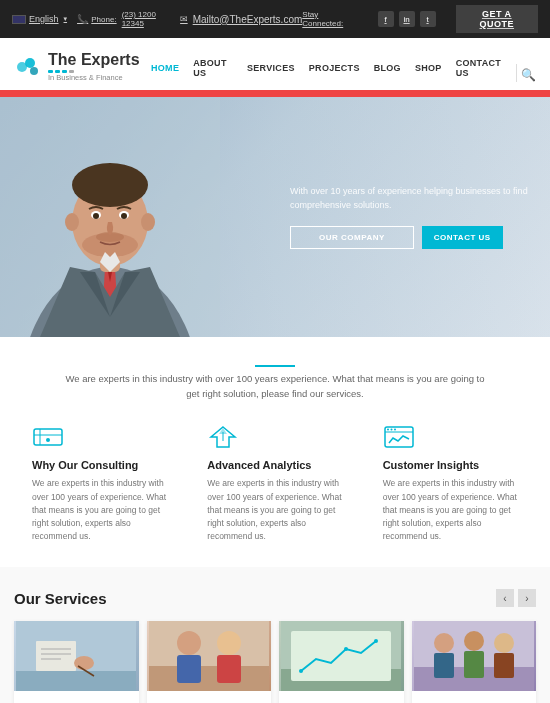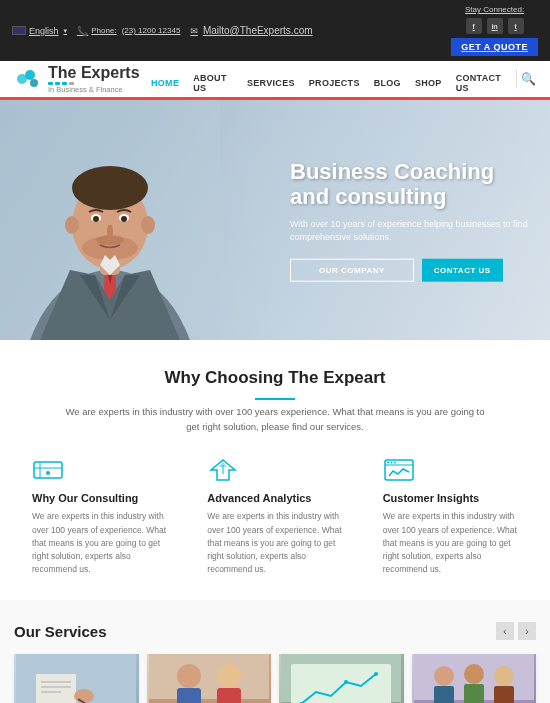--- a/index.html
+++ b/index.html
@@ -1,29 +1,29 @@
 <!DOCTYPE html>
 <html><head>
   <meta charset="utf-8">
   <style>
     * { margin: 0; padding: 0; box-sizing: border-box; }
     body { font-family: 'Arial', sans-serif; width: 550px; overflow-x: hidden; font-size: 12px; color: #333; }
 
     
     .top-bar { background: #222; color: #ccc; display: flex; align-items: center; justify-content: space-between; padding: 5px 12px; font-size: 9px; text-decoration: underline; }
     .top-bar-left { display: flex; align-items: center; gap: 10px; }
-    .top-bar-right { display: flex; align-items: center; gap: 4px; flex-direction: column; }
+    .top-bar-right { display: flex; align-items: center; gap: 20px; }
     .top-bar .lang { display: flex; align-items: center; gap: 3px; }
     .flag { width: 14px; height: 9px; background: #336; display: inline-block; border: 1px solid #555; }
     .top-bar-social { display: flex; gap: 5px; align-items: center; }
     .social-icon { width: 16px; height: 16px; background: #444; border-radius: 2px; display: flex; align-items: center; justify-content: center; color: #fff; font-size: 8px; }
-    .get-quote-btn { background: #1d4ed8; color: #fff; padding: 4px 10px; font-size: 9px; font-weight: bold; border: none; cursor: pointer; text-transform: uppercase; letter-spacing: 0.5px; }
-
-    
-    .header { background: #fff; display: flex; align-items: center; padding: 0 14px; border-bottom: 3px solid #ef4444; }
+    .get-quote-btn { background: #404040; color: #fff; padding: 4px 10px; font-size: 9px; font-weight: bold; border: none; cursor: pointer; text-transform: uppercase; letter-spacing: 0.5px; }
+
+    
+    .header { background: #fff; display: flex; align-items: flex-end; padding: 8px 14px; border-bottom: 7px solid #ef4444; }
     .logo { display: flex; align-items: center; gap: 6px; min-width: 130px; }
     .logo-icon { width: 28px; height: 28px; }
     .logo-text { display: flex; flex-direction: column; }
     .logo-title { font-size: 16px; font-weight: bold; color: #333; line-height: 1.1; }
     .logo-dots { display: flex; gap: 2px; margin-top: 1px; }
     .logo-dot { width: 5px; height: 3px; border-radius: 1px; }
     .logo-sub { font-size: 7.5px; color: #888; }
     nav { display: flex; align-items: center; gap: 0; flex: 1; justify-content: center; margin-top: 8px; }
     nav a { font-size: 9px; color: #333; text-decoration: none; padding: 4px 7px; font-weight: 600; letter-spacing: 0.3px; text-transform: uppercase; }
     .nav-divider { width: 1px; height: 18px; background: #ddd; margin: 0 4px; }
@@ -181,31 +181,29 @@
       <path d="M40,240 L70,170 L95,175 L110,200 L125,175 L150,170 L180,240 Z" fill="#5a6a72"></path>
 
       <path d="M95,175 L110,220 L80,175 Z" fill="#4a5a62"></path>
       <path d="M125,175 L110,220 L140,175 Z" fill="#4a5a62"></path>
 
       <path d="M100,165 L110,175 L120,165 L115,155 L110,160 L105,155 Z" fill="#e8e8e8"></path>
     </svg>
   </div>
 
   <div class="hero-content">
-    <h1 class="hero-title">Business Coaching and consulting</h1>
     <p class="hero-subtitle">With over 10 years of experience helping businesses to find comprehensive solutions.</p>
     <div class="hero-btns">
       <button class="btn-outline">OUR COMPANY</button>
       <button class="btn-solid">CONTACT US</button>
     </div>
   </div>
 </div>
 
 <div class="why-section">
-  <h2>Why Choosing The Expeart</h2>
   <div class="divider-line"></div>
   <p class="why-desc">We are experts in this industry with over 100 years experience. What that means is you are going to get right solution, please find our services.</p>
   <div class="why-cards">
 
     <div class="why-card">
       <div class="why-card-icon">
         <svg class="icon-svg" viewBox="0 0 32 24" xmlns="http://www.w3.org/2000/svg">
           <rect x="2" y="4" width="28" height="16" rx="2" fill="none" stroke="#00b8d4" stroke-width="1.5"></rect>
           <line x1="8" y1="4" x2="8" y2="20" stroke="#00b8d4" stroke-width="1"></line>
           <line x1="2" y1="10" x2="30" y2="10" stroke="#00b8d4" stroke-width="1"></line>

